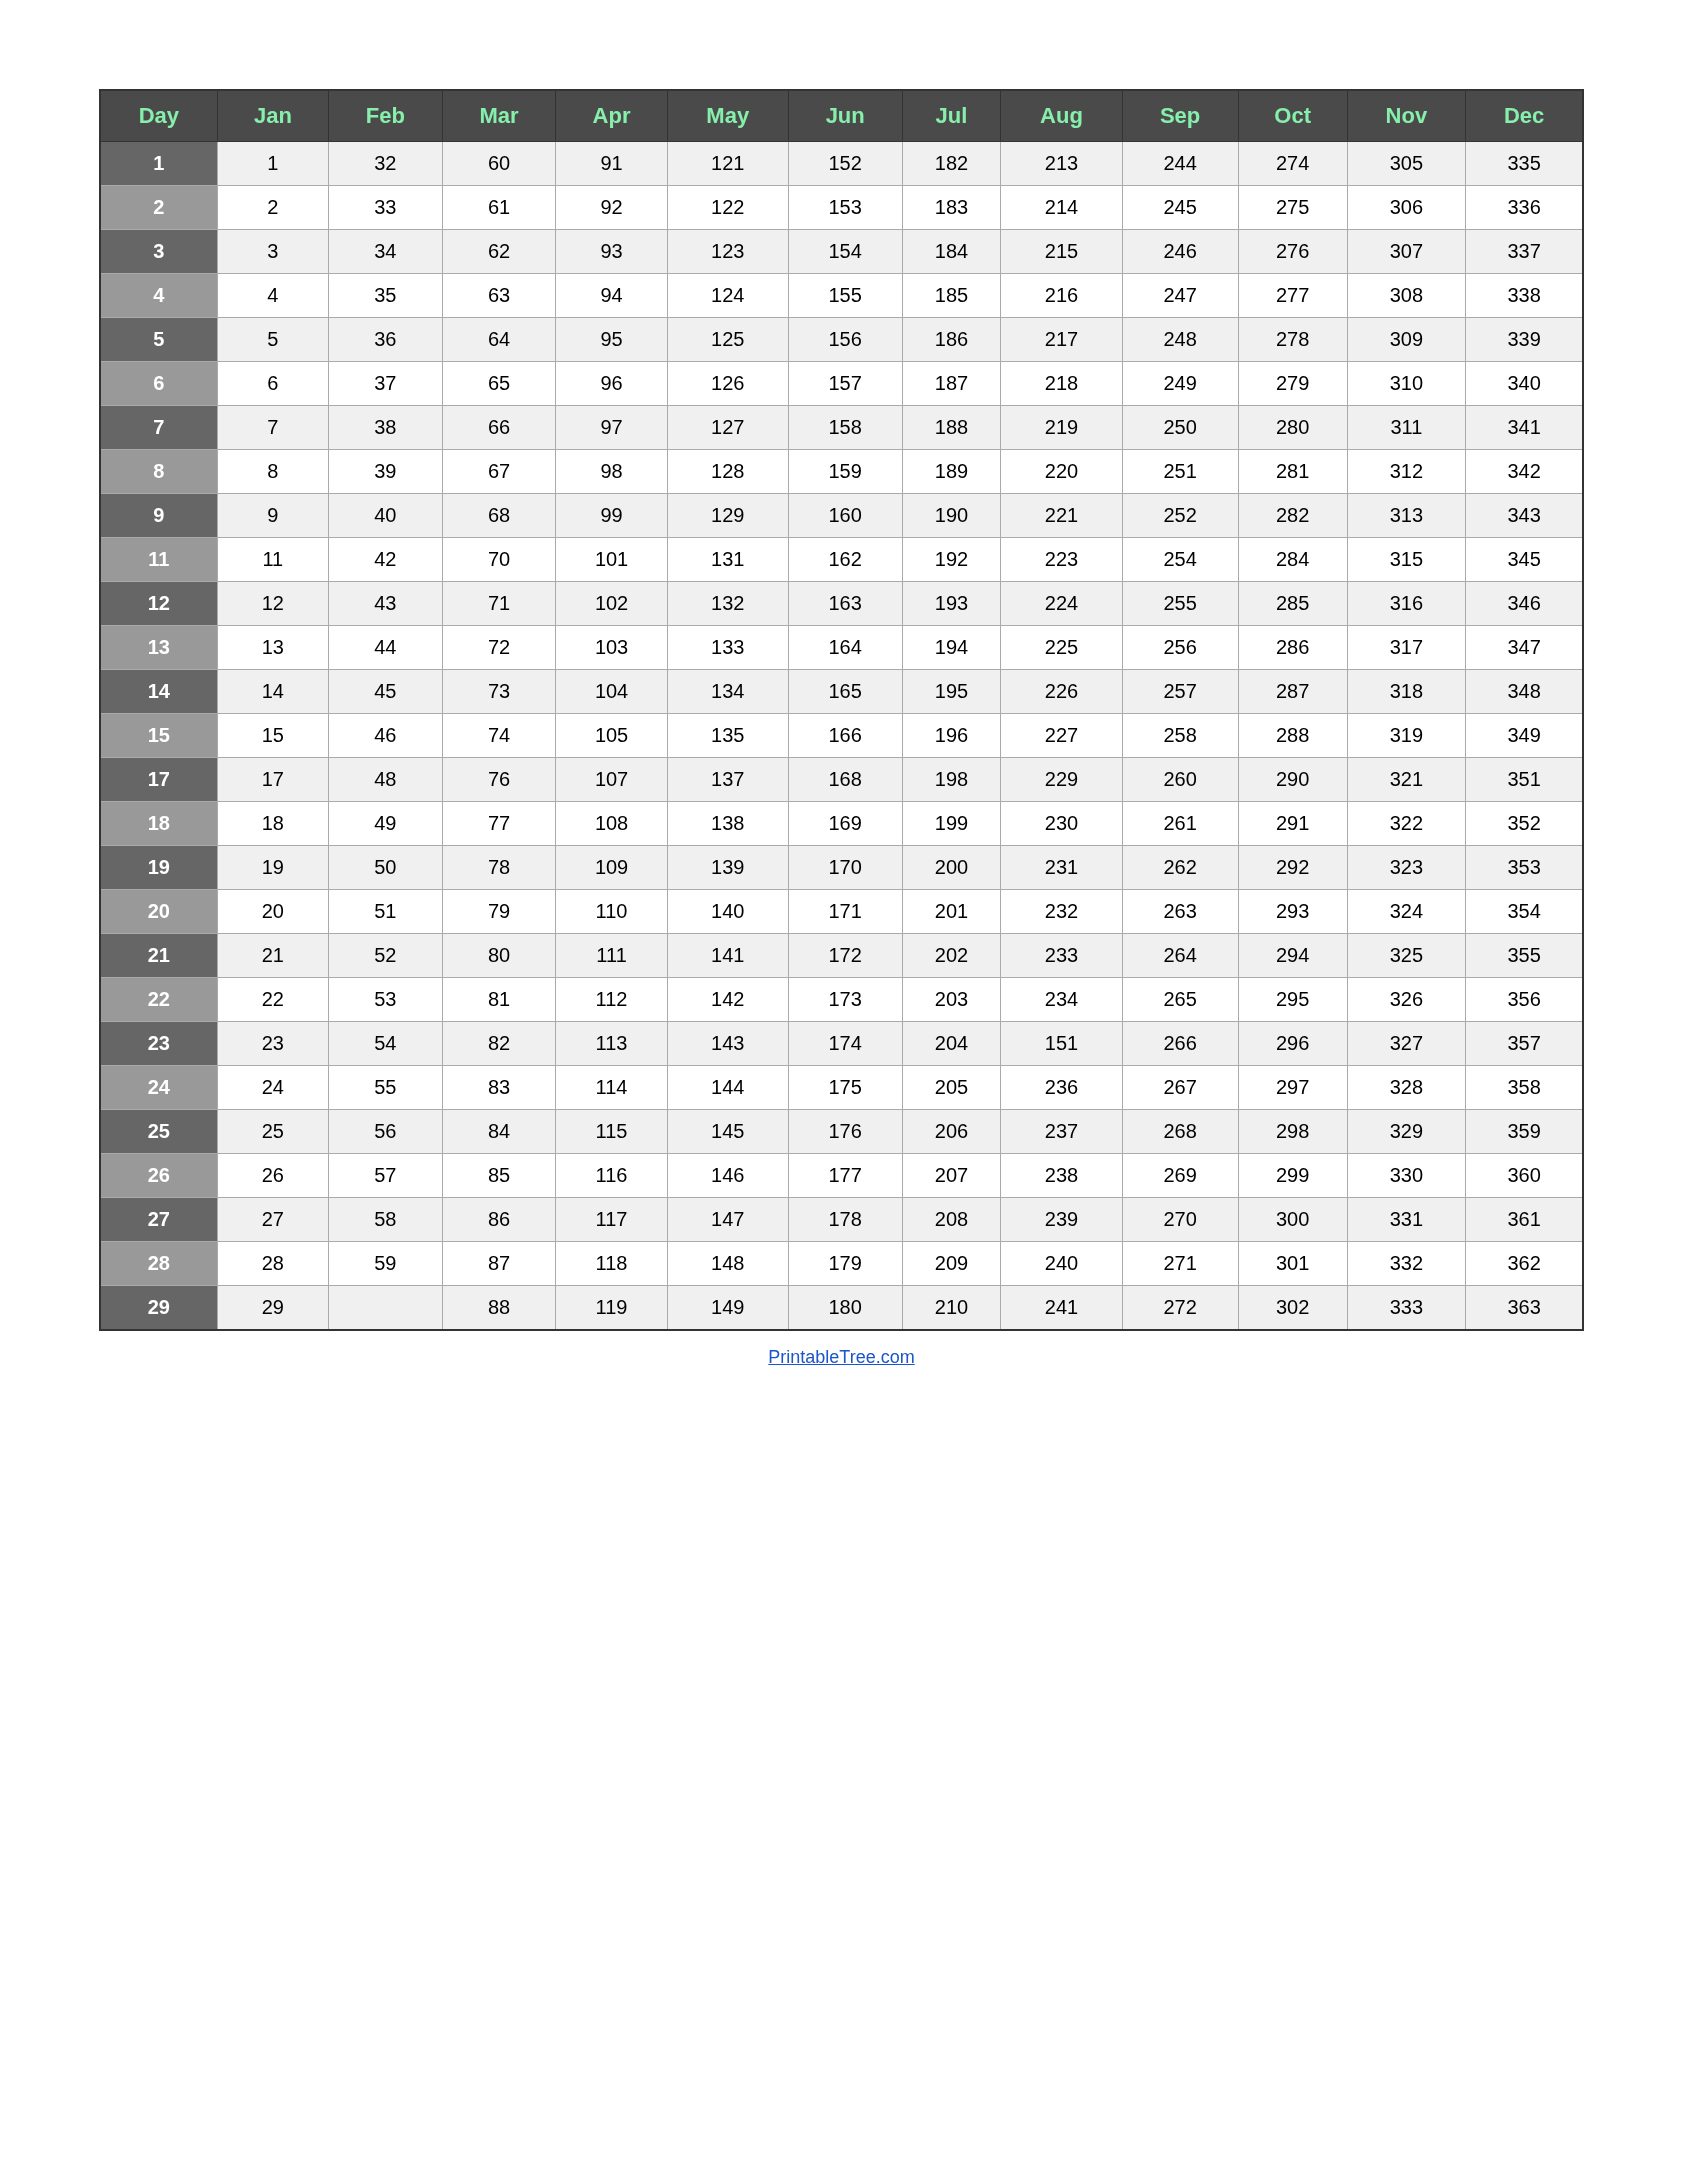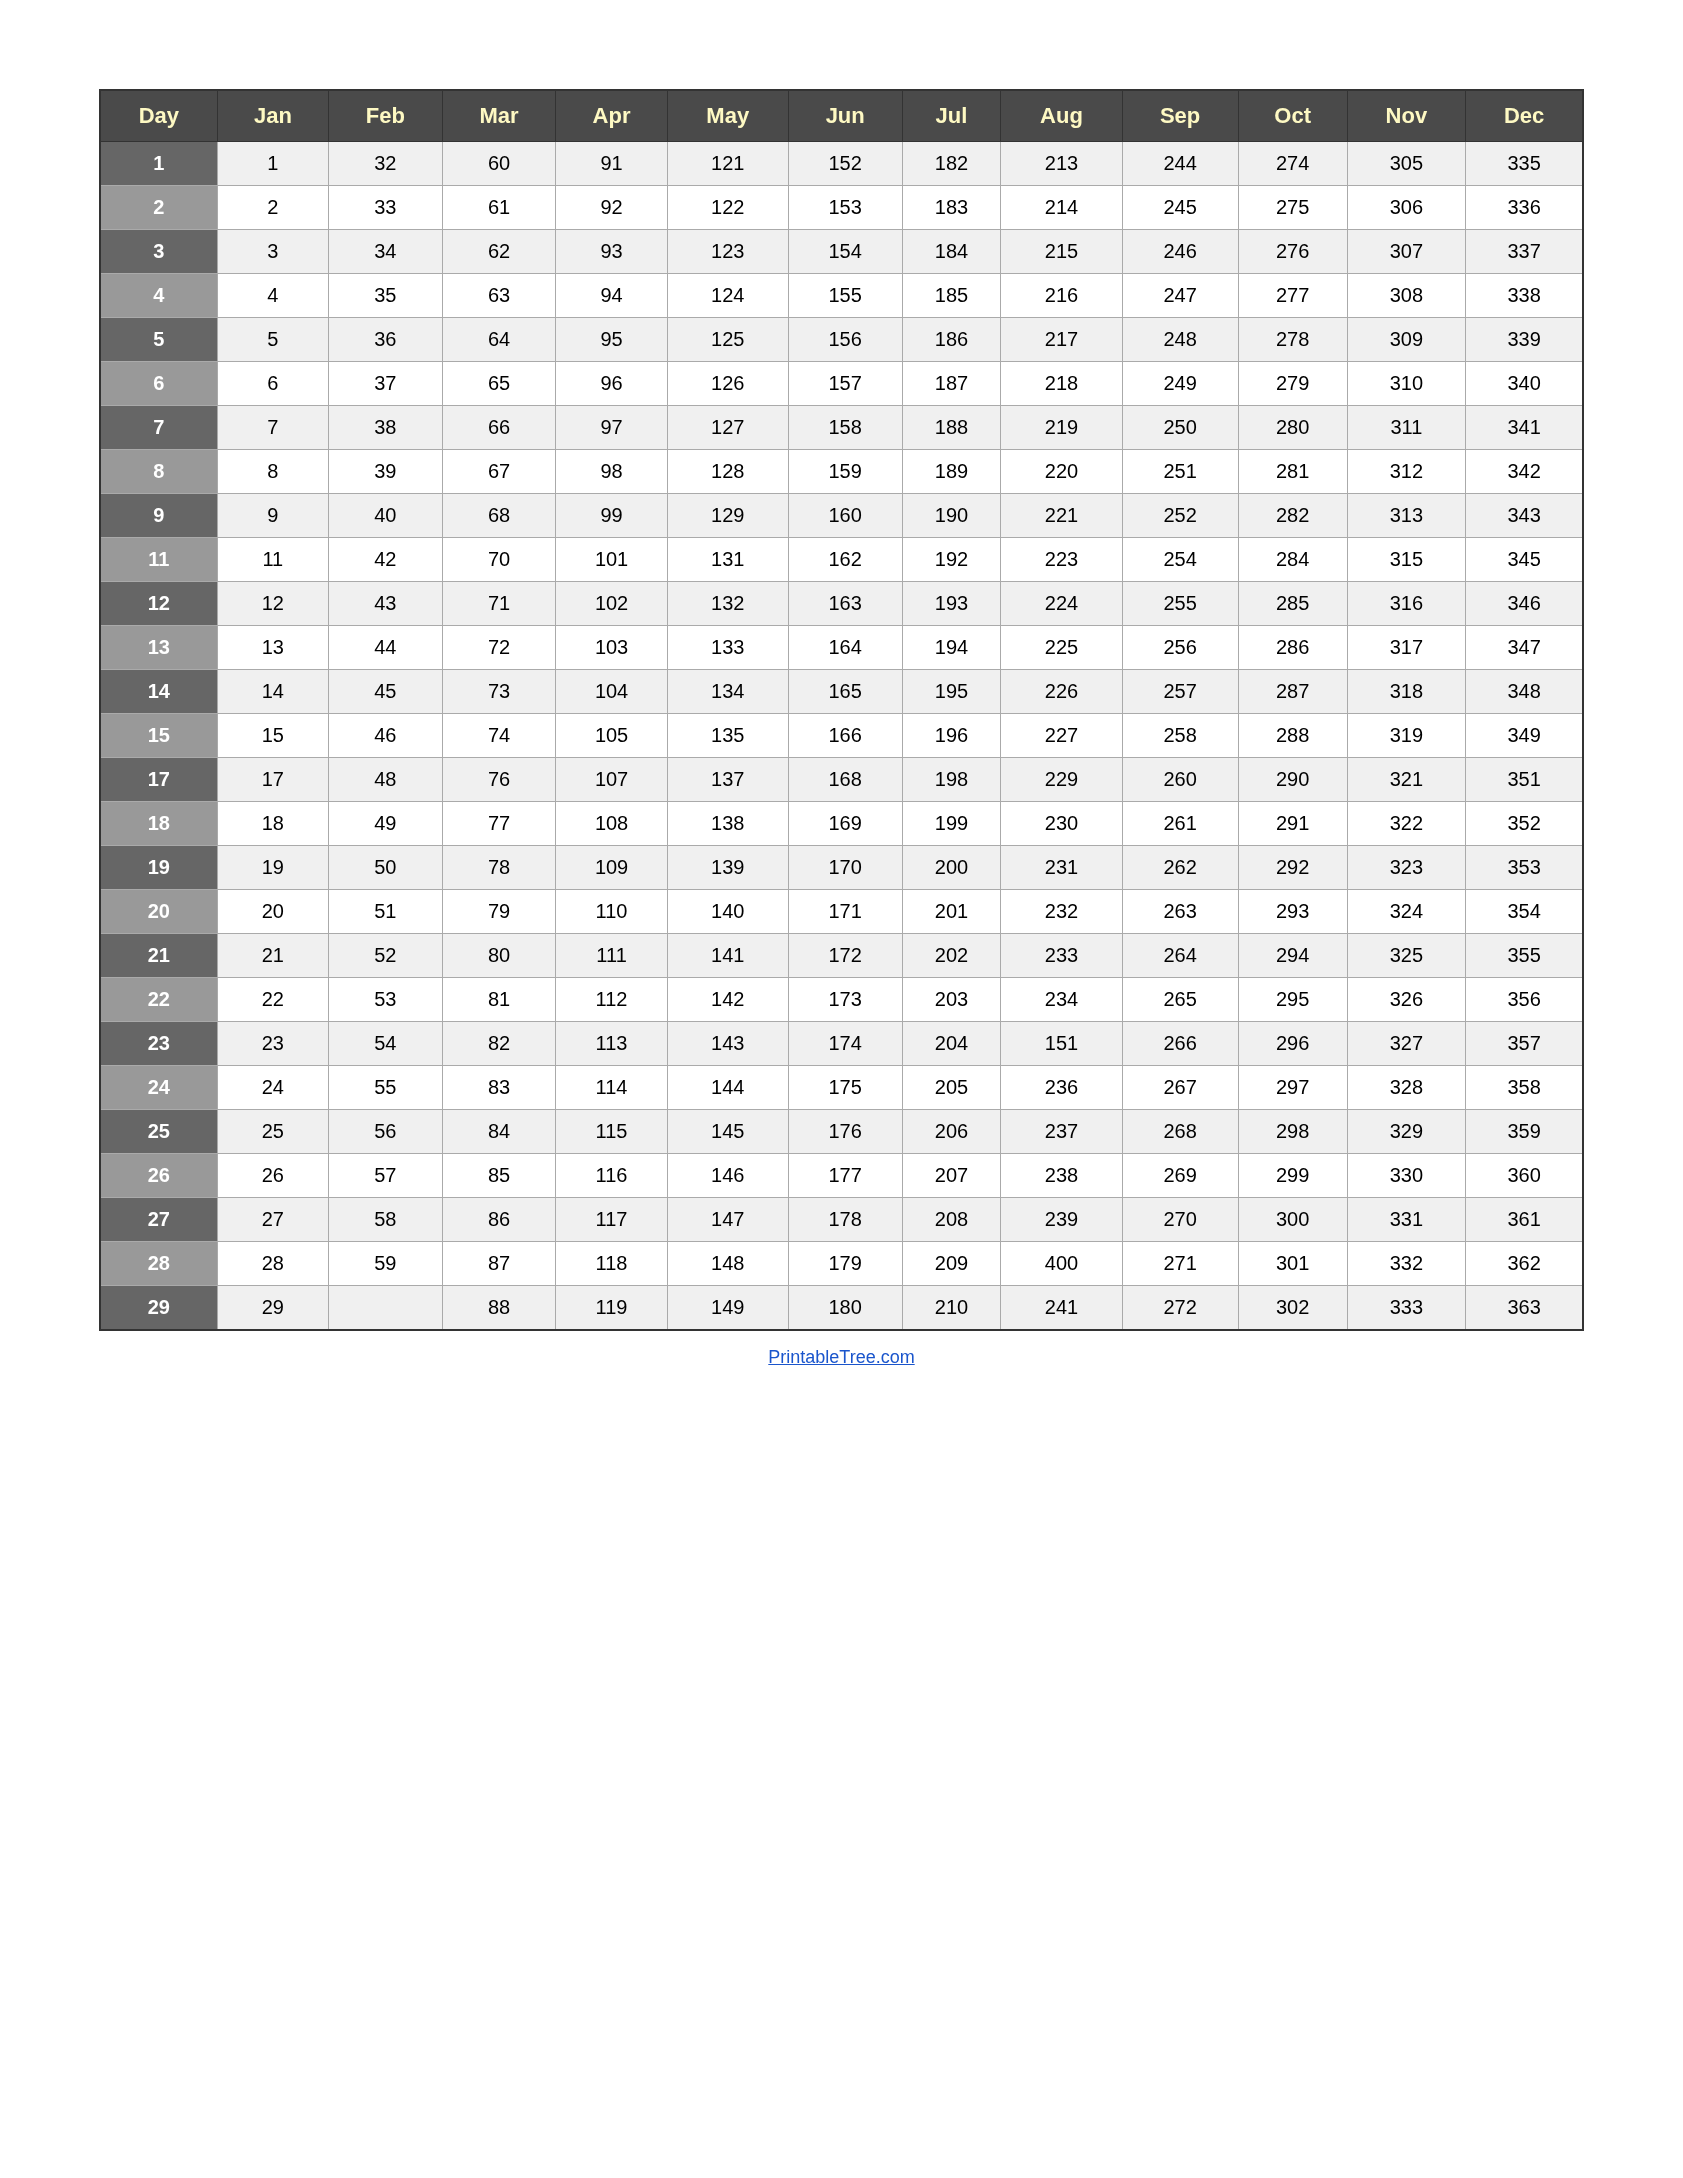--- a/index.html
+++ b/index.html
@@ -24,21 +24,21 @@
       font-family: Georgia, serif;
       color: #000;
     }
     table {
       width: 100%;
       border-collapse: collapse;
       border: 2px solid #333;
     }
     thead tr th {
       background-color: #4a4a4a;
-      color: #fef9c3;
+      color: #86efac;
       font-weight: bold;
       font-size: 22px;
       padding: 12px 8px;
       text-align: center;
       border: 1px solid #333;
     }
     tbody tr td {
       text-align: center;
       font-size: 20px;
       padding: 10px 6px;
@@ -472,21 +472,21 @@
         </tr>
         <tr>
           <td>28</td>
           <td>28</td>
           <td>59</td>
           <td>87</td>
           <td>118</td>
           <td>148</td>
           <td>179</td>
           <td>209</td>
-          <td>400</td>
+          <td>240</td>
           <td>271</td>
           <td>301</td>
           <td>332</td>
           <td>362</td>
         </tr>
         <tr>
           <td>29</td>
           <td>29</td>
           <td></td>
           <td>88</td>

